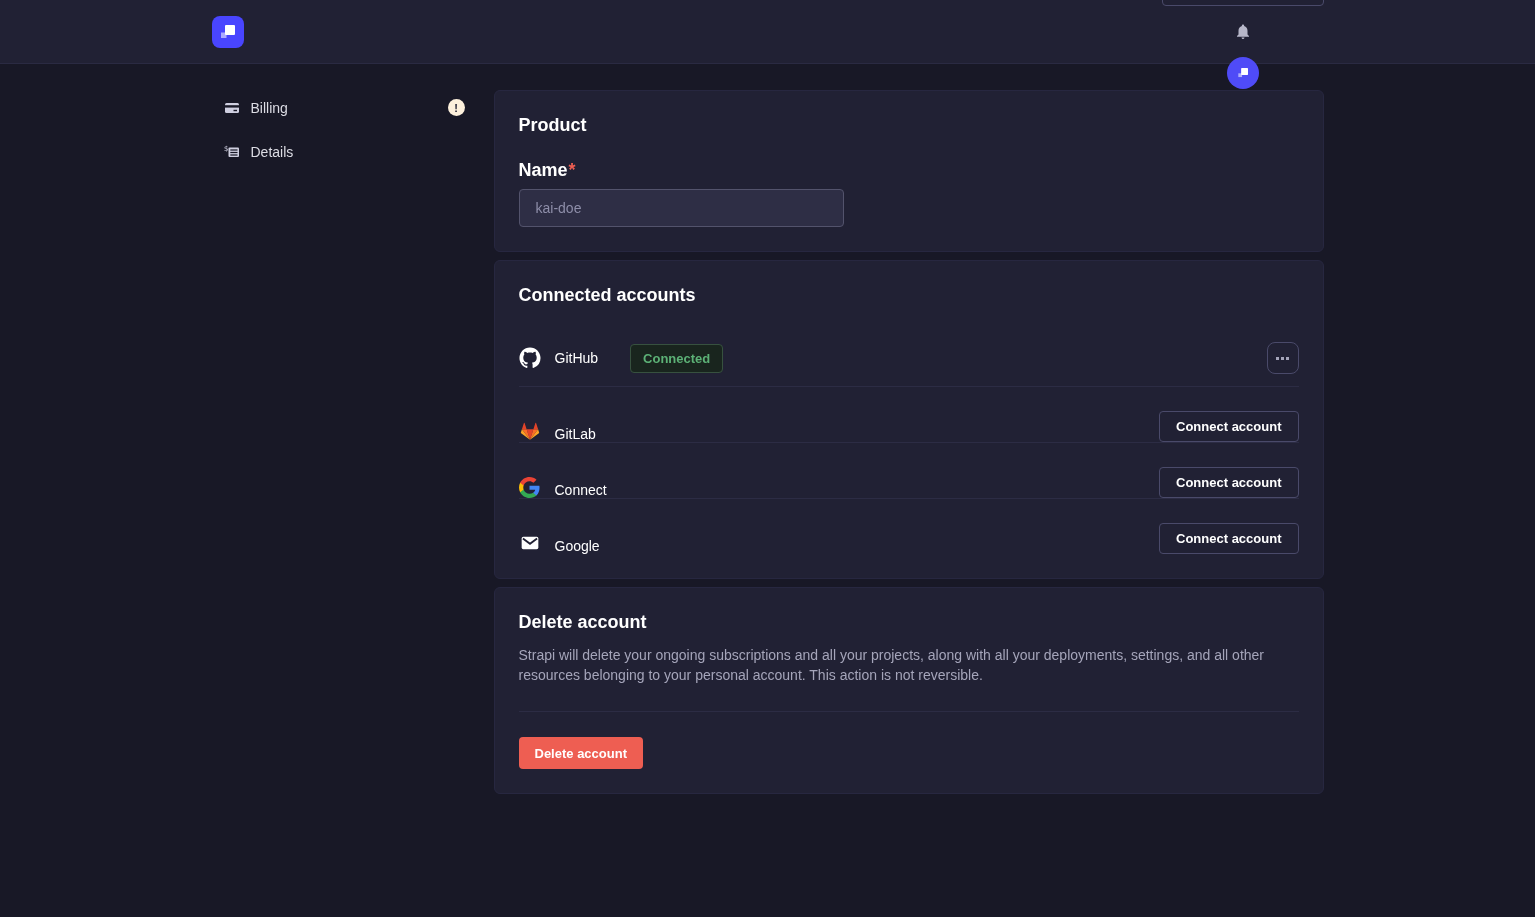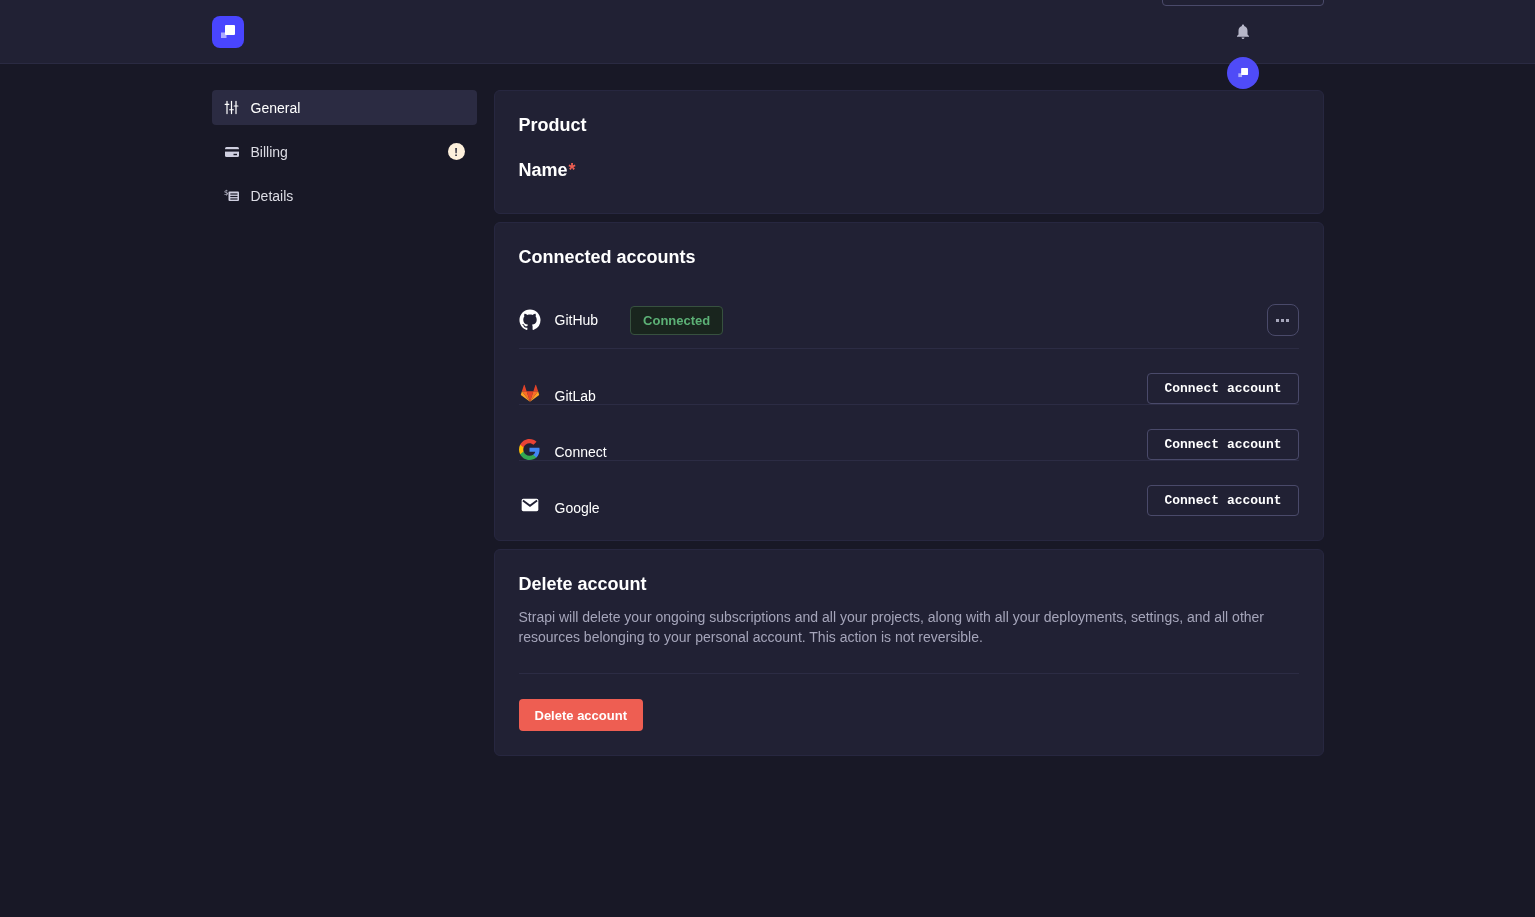--- a/index.html
+++ b/index.html
@@ -173,21 +173,21 @@
     display: flex; align-items: center; justify-content: center; gap: 2px;
   }
   .btn-more i { width: 3px; height: 3px; background: #a5a5ba; display: block; }
   .btn-connect {
     height: 31px;
     padding: 0 16px;
     background: transparent;
     border: 1px solid #4a4a6a;
     border-radius: 4px;
     color: #ffffff;
-    font-family: Liberation Mono, monospace;
+    font-family: Liberation Sans, sans-serif;
     font-size: 13px;
     font-weight: 700;
     cursor: pointer;
   }
 
   
   .delete-desc {
     margin-top: 12px;
     font-size: 14px;
     line-height: 20px;
@@ -243,35 +243,20 @@
           <rect x="8.5" y="16.5" width="6" height="6" fill="#ffffff" opacity="0.55"></rect>
         </svg>
       </div>
     </div>
   </div>
 </header>
 
 <div class="page">
 
   <nav class="sidebar">
-    <div class="side-item active">
-      <span class="licon">
-        <svg width="15" height="15" viewBox="0 0 16 16">
-          <g stroke="#ffffff" stroke-width="1.3" stroke-linecap="round">
-            <line x1="3.2" y1="1.5" x2="3.2" y2="14.5"></line>
-            <line x1="8" y1="1.5" x2="8" y2="14.5"></line>
-            <line x1="12.8" y1="1.5" x2="12.8" y2="14.5"></line>
-            <line x1="1.2" y1="4.6" x2="5.2" y2="4.6"></line>
-            <line x1="6" y1="10.4" x2="10" y2="10.4"></line>
-            <line x1="10.8" y1="6.4" x2="14.8" y2="6.4"></line>
-          </g>
-        </svg>
-      </span>
-      <span>General</span>
-    </div>
     <div class="side-item">
       <span class="licon">
         <svg width="16" height="16" viewBox="0 0 16 16">
           <rect x="1" y="3" width="14" height="10" rx="1.5" fill="#cfcfe0"></rect>
           <rect x="1" y="5.2" width="14" height="2.4" fill="#181826"></rect>
           <rect x="9.5" y="9.8" width="3.5" height="1.4" fill="#181826"></rect>
         </svg>
       </span>
       <span>Billing</span>
       <span class="warn-badge">!</span>
@@ -292,20 +277,21 @@
     </div>
   </nav>
 
   <main class="main-col">
 
     <section class="card">
       <h2>Product</h2>
       <label class="field-label">
         <span>Name</span><span class="req">*</span>
       </label>
+      <input class="text-input" type="text" value="kai-doe" style="">
     </section>
 
     <section class="card">
       <h2>Connected accounts</h2>
       <div class="accounts">
 
         <div class="account-row">
           <span class="prov-icon">
             <svg width="22" height="22" viewBox="0 0 24 24">
               <path fill="#ffffff" d="M12 .5C5.65.5.5 5.65.5 12c0 5.08 3.29 9.39 7.86 10.91.58.11.79-.25.79-.56 0-.27-.01-1-.02-1.96-3.2.69-3.87-1.54-3.87-1.54-.52-1.33-1.28-1.68-1.28-1.68-1.04-.71.08-.7.08-.7 1.15.08 1.76 1.18 1.76 1.18 1.03 1.76 2.69 1.25 3.34.96.1-.75.4-1.25.73-1.54-2.55-.29-5.23-1.28-5.23-5.68 0-1.26.45-2.28 1.18-3.09-.12-.29-.51-1.46.11-3.04 0 0 .96-.31 3.16 1.18.92-.26 1.9-.38 2.88-.39.98 0 1.96.13 2.88.39 2.19-1.49 3.15-1.18 3.15-1.18.63 1.58.23 2.75.12 3.04.74.8 1.18 1.83 1.18 3.09 0 4.42-2.69 5.39-5.25 5.67.41.36.78 1.06.78 2.13 0 1.54-.01 2.77-.01 3.15 0 .31.21.67.8.56A11.52 11.52 0 0 0 23.5 12C23.5 5.65 18.35.5 12 .5z"></path>

